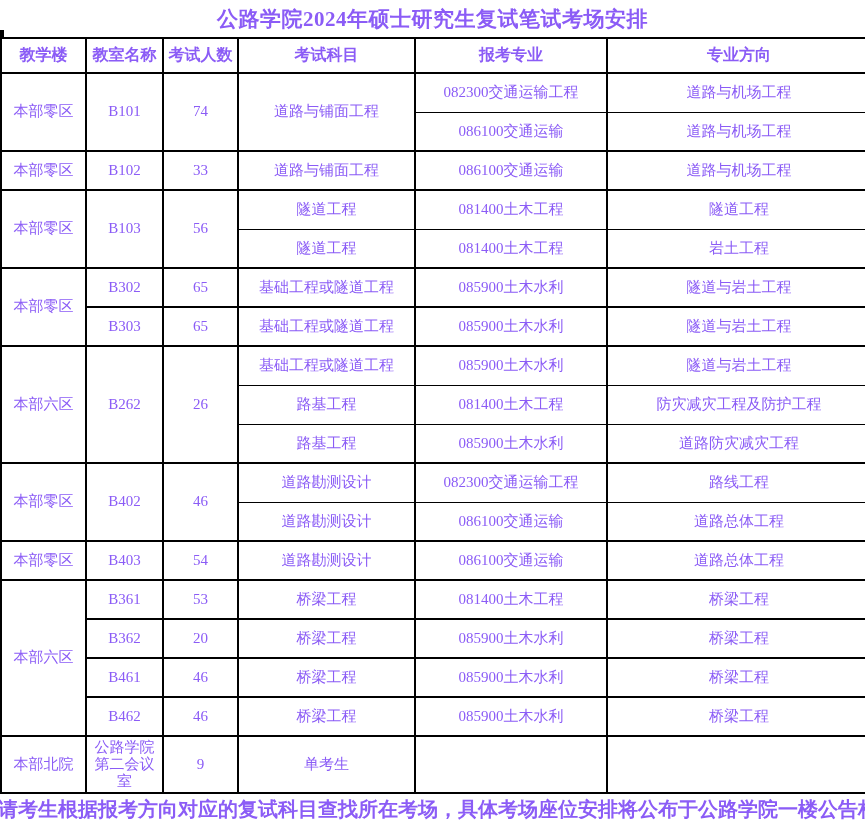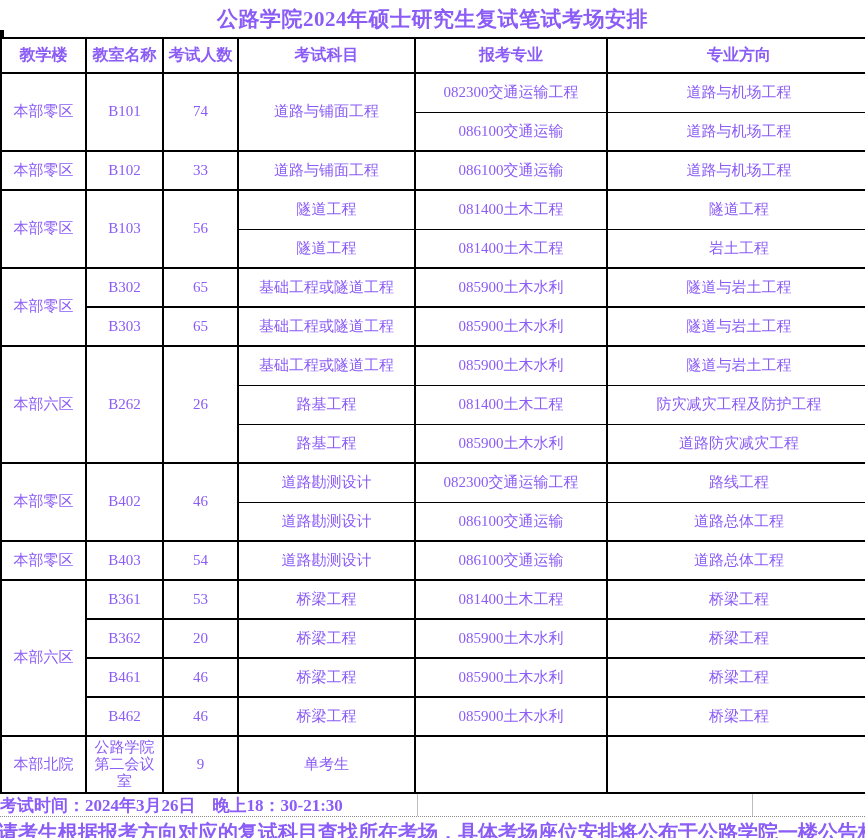--- a/index.html
+++ b/index.html
@@ -211,21 +211,16 @@
           <td class="wrap">公路学院第二会议室</td>
           <td>9</td>
           <td>单考生</td>
           <td></td>
           <td></td>
         </tr>
       </tbody>
     </table>
   </div>
 
-  <div class="footer1">
-    <span>考试时间：2024年3月26日　晚上18：30-21:30</span>
-    <i class="grid-v" style="left:417px"></i>
-    <i class="grid-v" style="left:752px"></i>
-  </div>
 
   <div class="footer2">请考生根据报考方向对应的复试科目查找所在考场，具体考场座位安排将公布于公路学院一楼公告栏</div>
 
 </div>
 
 </body></html>

